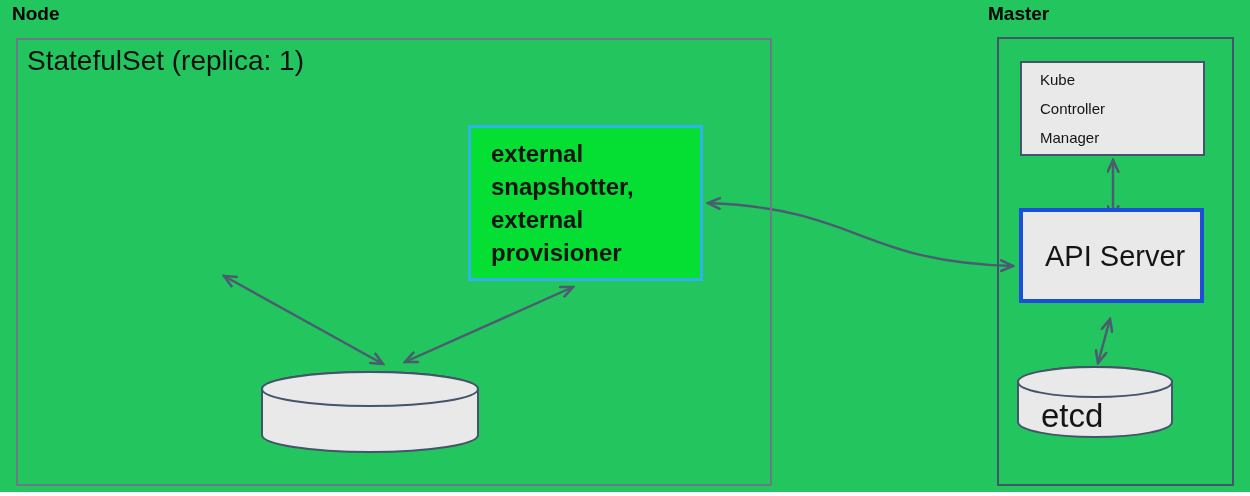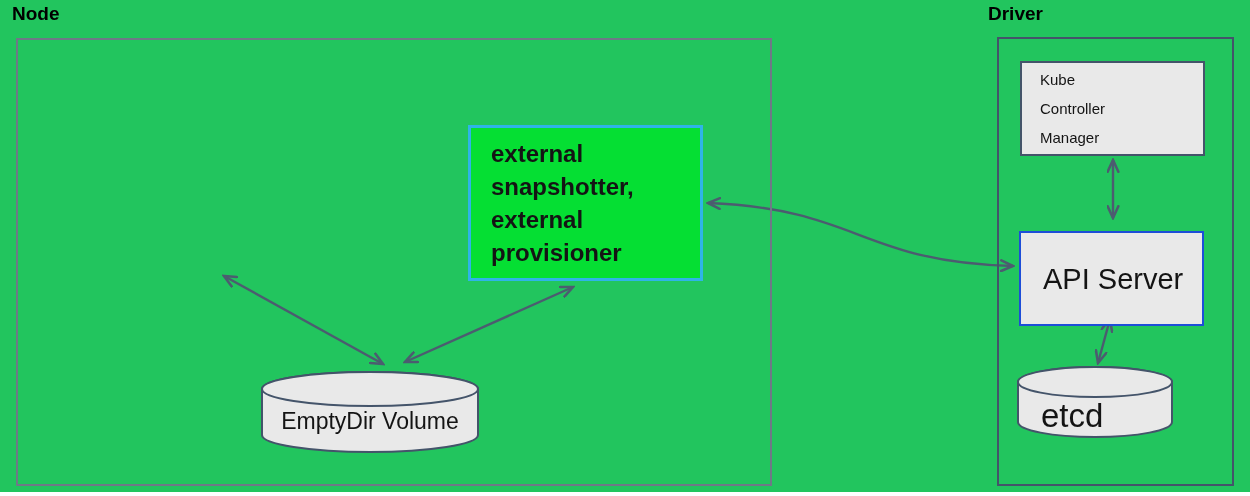--- a/index.html
+++ b/index.html
@@ -68,23 +68,23 @@
   }
   .kcm-box {
     left: 1020px; top: 61px; width: 185px; height: 95px;
     background: #e9e9e9;
     border: 2px solid #44546a;
     padding-left: 18px;
     font-size: 15px;
     line-height: 29px;
   }
   .api-box {
-    left: 1019px; top: 231px; width: 185px; height: 95px;
+    left: 1019px; top: 208px; width: 185px; height: 95px;
     background: #e9e9e9;
-    border: 2px solid #1d4ed8;
+    border: 4px solid #1d4ed8;
     padding-left: 22px;
     font-size: 29px;
     line-height: 32px;
   }
 
   .grpc-label {
     left: 322px; top: 293px;
     font-size: 23px;
     font-weight: 600;
     white-space: nowrap;
@@ -131,33 +131,33 @@
 
     <line x1="1113" y1="160" x2="1113" y2="218" stroke="#4c5c70" stroke-width="2.4" marker-start="url(#ah)" marker-end="url(#ah)"></line>
 
     <line x1="1110" y1="319" x2="1098" y2="363" stroke="#4c5c70" stroke-width="2.4" marker-start="url(#ah)" marker-end="url(#ah)"></line>
   </svg>
 
   <div class="abs html-layer-item section-title node-title">Node</div>
 
   <div class="abs html-layer-item node-boundary"></div>
 
+  <div class="abs html-layer-item statefulset-title">StatefulSet (replica: 1)</div>
 
 
   <div class="abs html-layer-item shape-box sidecar-box">
     <span>external
 snapshotter,
 external
 provisioner</span>
   </div>
 
 
-  <div class="abs html-layer-item emptydir-label">EmptyDir Volume</div>
 
-  <div class="abs html-layer-item section-title master-title">Driver</div>
+  <div class="abs html-layer-item section-title master-title">Master</div>
 
   <div class="abs html-layer-item master-boundary"></div>
 
   <div class="abs html-layer-item shape-box kcm-box">
     <span>Kube
 Controller
 Manager</span>
   </div>
 
   <div class="abs html-layer-item shape-box api-box">

